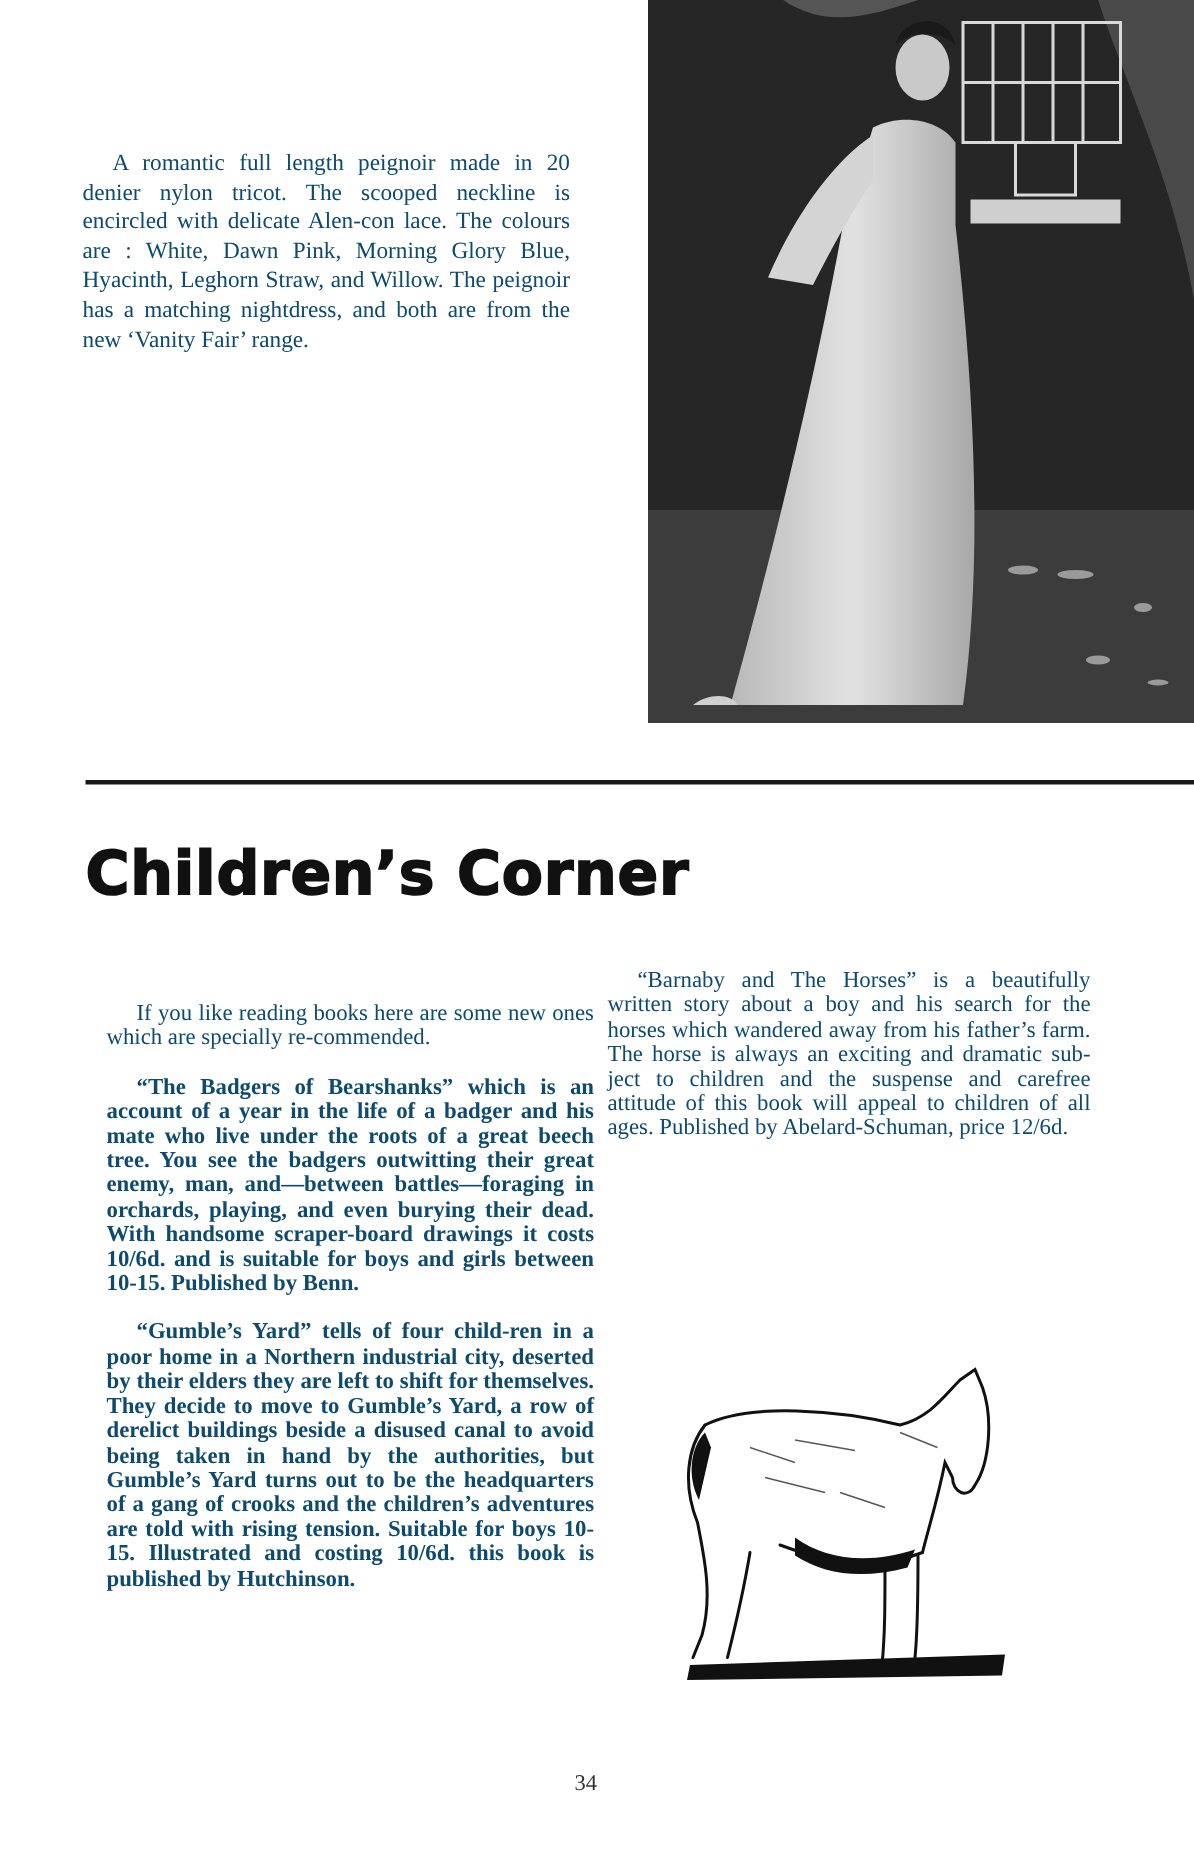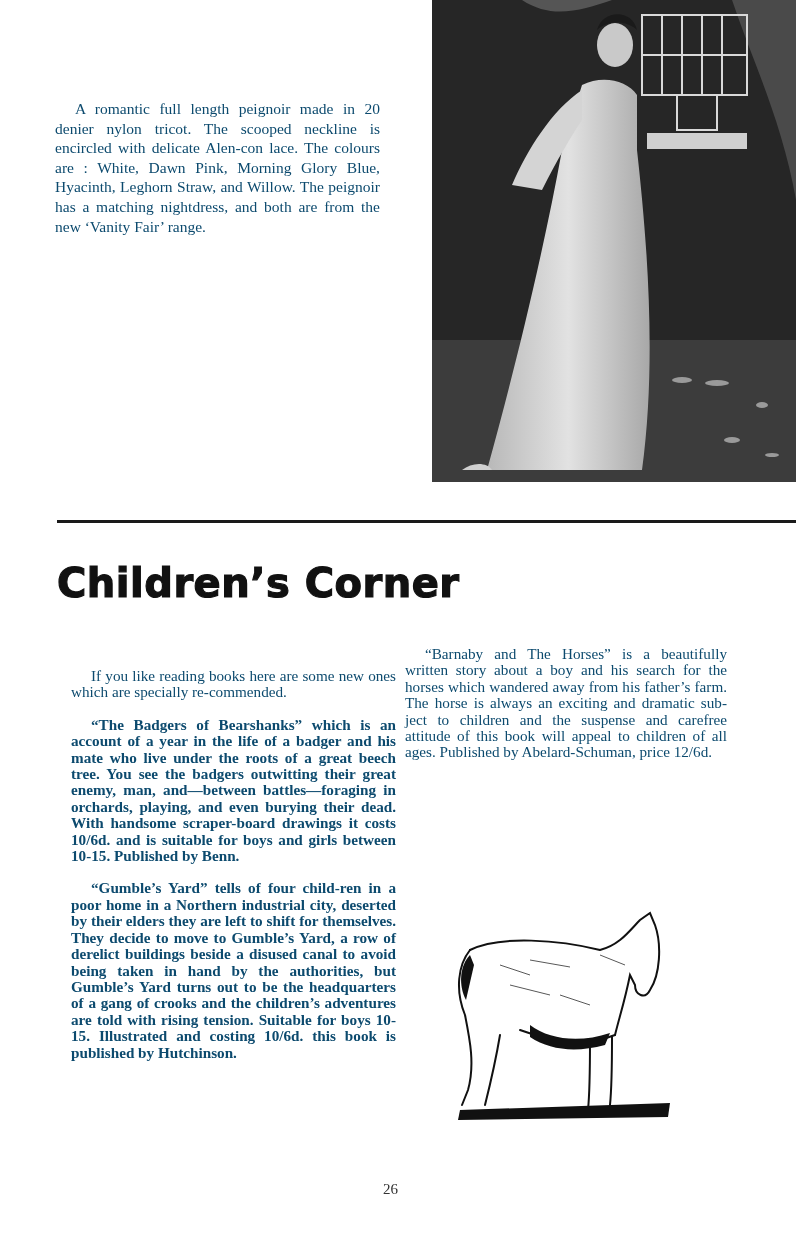--- a/index.html
+++ b/index.html
@@ -112,13 +112,13 @@
     <g stroke="#111" stroke-width="1" opacity="0.7">
       <line x1="60" y1="60" x2="90" y2="70"></line>
       <line x1="70" y1="80" x2="110" y2="90"></line>
       <line x1="90" y1="55" x2="130" y2="62"></line>
       <line x1="120" y1="90" x2="150" y2="100"></line>
       <line x1="160" y1="50" x2="185" y2="60"></line>
     </g>
   </svg>
 </div>
 
-<div class="page-number">26</div>
+<div class="page-number">34</div>
 
 </body></html>

